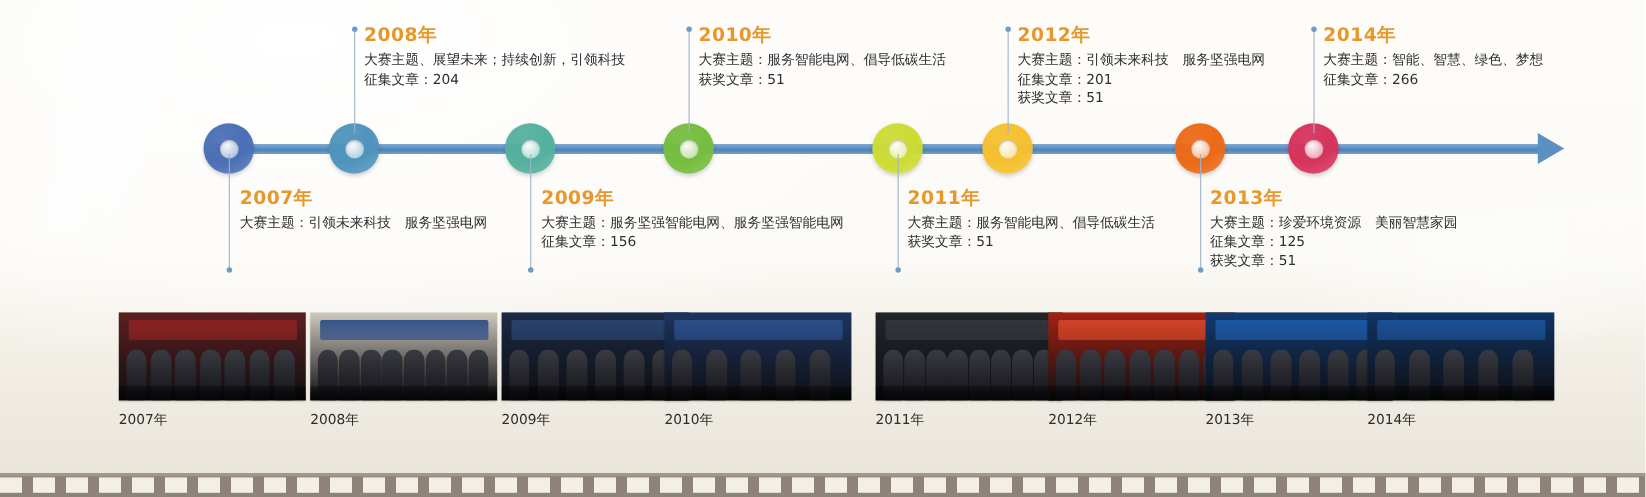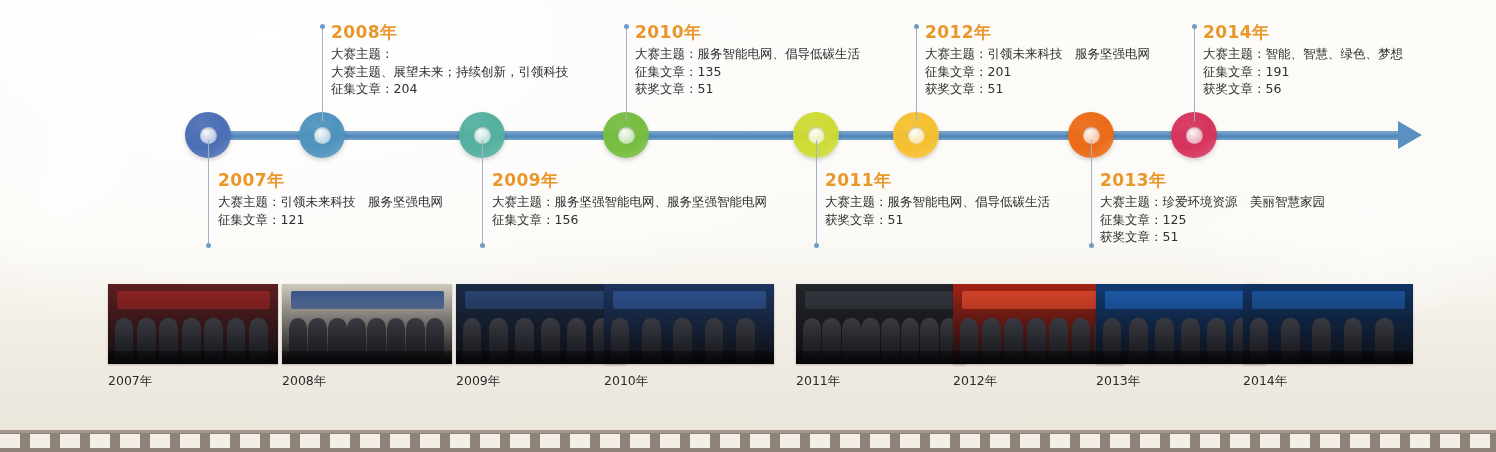--- a/index.html
+++ b/index.html
@@ -146,37 +146,34 @@
         <div class="stem" style="left: 1091px; top: 140px; height: 106px;"></div>
         <div class="stem-dot" style="left: 1091px; top: 243px;"></div>
         <div class="node" style="left: 1194px; background: radial-gradient(circle at 36% 28%, rgba(214, 51, 92, 0.933) 0%, rgb(214, 51, 92) 52%, rgba(214, 51, 92, 0.8) 100%);"></div>
         <div class="stem" style="left: 1194px; top: 26px; height: 95px;"></div>
         <div class="stem-dot" style="left: 1194px; top: 24px;"></div>
       </div>
     <div id="cards">
         <div class="card" style="left: 218px; top: 170px;">
           <div class="year">2007年</div>
           <div class="line">大赛主题：引领未来科技　服务坚强电网</div>
-          <div class="line">征集文章：121</div>
         </div>
         <div class="card" style="left: 331px; top: 22px;">
           <div class="year">2008年</div>
-          <div class="line">大赛主题：</div>
           <div class="line">大赛主题、展望未来；持续创新，引领科技</div>
           <div class="line">征集文章：204</div>
         </div>
         <div class="card" style="left: 492px; top: 170px;">
           <div class="year">2009年</div>
           <div class="line">大赛主题：服务坚强智能电网、服务坚强智能电网</div>
           <div class="line">征集文章：156</div>
         </div>
         <div class="card" style="left: 635px; top: 22px;">
           <div class="year">2010年</div>
           <div class="line">大赛主题：服务智能电网、倡导低碳生活</div>
-          <div class="line">征集文章：135</div>
           <div class="line">获奖文章：51</div>
         </div>
         <div class="card" style="left: 825px; top: 170px;">
           <div class="year">2011年</div>
           <div class="line">大赛主题：服务智能电网、倡导低碳生活</div>
           <div class="line">获奖文章：51</div>
         </div>
         <div class="card" style="left: 925px; top: 22px;">
           <div class="year">2012年</div>
           <div class="line">大赛主题：引领未来科技　服务坚强电网</div>
@@ -185,22 +182,21 @@
         </div>
         <div class="card" style="left: 1100px; top: 170px;">
           <div class="year">2013年</div>
           <div class="line">大赛主题：珍爱环境资源　美丽智慧家园</div>
           <div class="line">征集文章：125</div>
           <div class="line">获奖文章：51</div>
         </div>
         <div class="card" style="left: 1203px; top: 22px;">
           <div class="year">2014年</div>
           <div class="line">大赛主题：智能、智慧、绿色、梦想</div>
-          <div class="line">征集文章：191</div>
-          <div class="line">获奖文章：56</div>
+          <div class="line">征集文章：266</div>
         </div>
       </div>
   </div>
 
   <div id="gallery">
       <div class="shot" style="left: 108px;">
         <div class="frame" style="background: linear-gradient(rgb(93, 31, 31) 0%, rgb(14, 14, 18) 100%);">
           <div class="banner" style="background: linear-gradient(rgb(143, 34, 34), rgba(143, 34, 34, 0.733));"></div>
           <div class="people">
             <i style="left: 4%;"></i>

